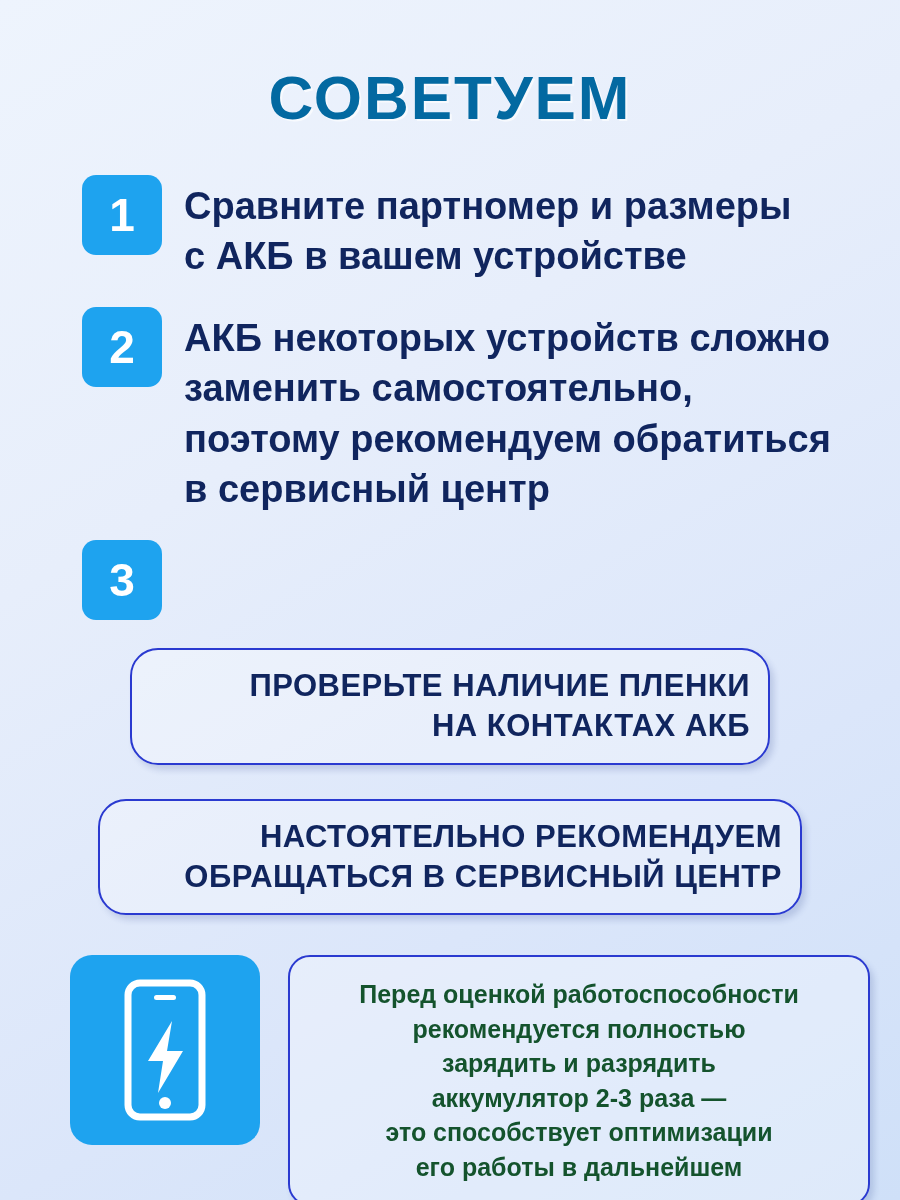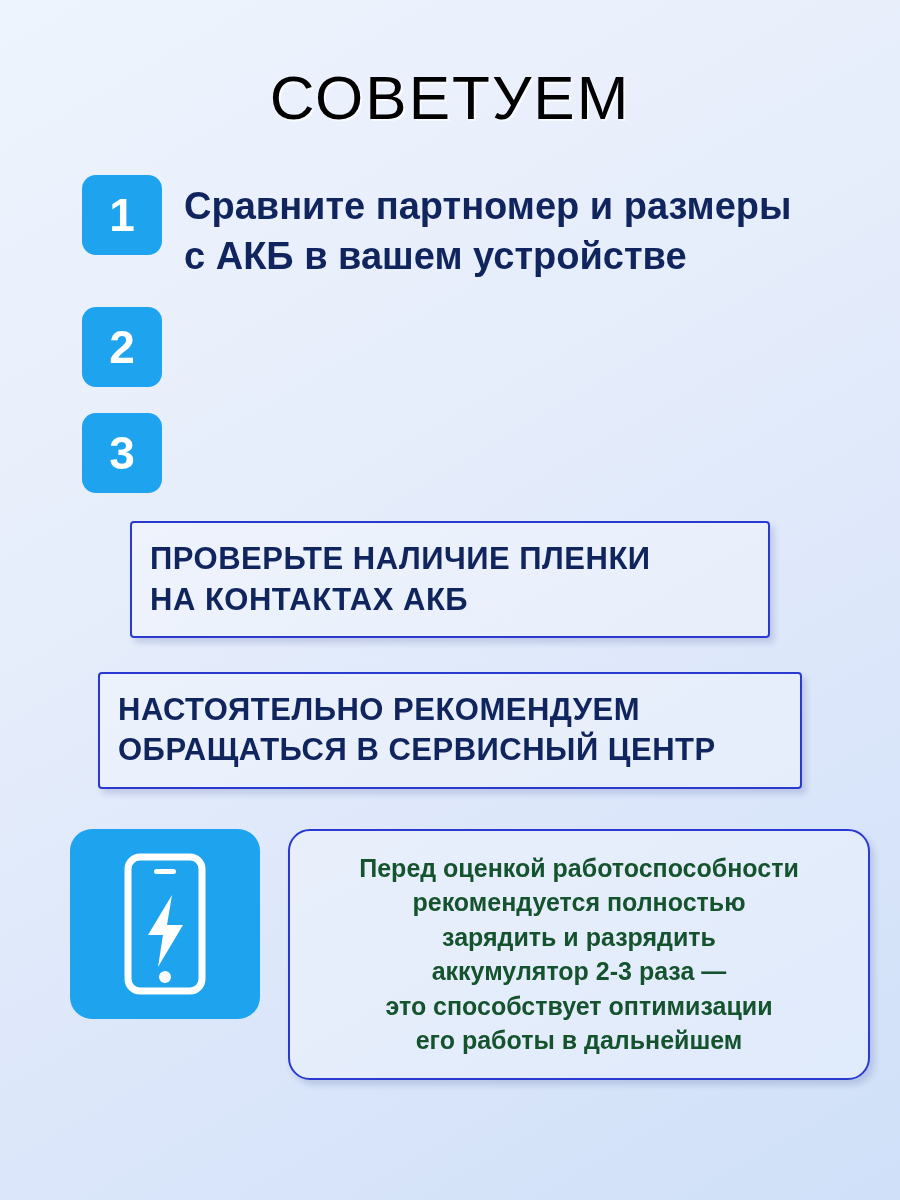--- a/index.html
+++ b/index.html
@@ -20,23 +20,23 @@
     height: 1200px;
     box-sizing: border-box;
     padding: 0;
     position: relative;
   }
 
   
   .title {
     text-align: center;
     font-size: 62px;
-    font-weight: normal;
+    font-weight: bold;
     letter-spacing: 2px;
-    color: #000000;
+    color: #0369a1;
     margin-top: 62px;
     text-shadow: 2px 2px 0 rgba(255,255,255,0.65);
   }
 
   
   .tips {
     margin-top: 42px;
     padding-left: 82px;
     padding-right: 40px;
   }
@@ -68,24 +68,24 @@
     white-space: pre-line;
   }
 
   
   .callouts {
     margin-top: 28px;
     padding: 0 30px;
   }
   .callout {
     border: 2px solid #2a3ad0;
-    border-radius: 4px;
+    border-radius: 28px;
     background: rgba(255,255,255,0.30);
     box-shadow: 4px 5px 6px rgba(40,60,140,0.18);
-    text-align: left;
+    text-align: right;
     color: #10255e;
     font-weight: bold;
     font-size: 31px;
     line-height: 1.3;
     padding: 16px 18px;
     white-space: pre-line;
     letter-spacing: 0.5px;
   }
   .callout-1 {
     margin: 0 100px 0 100px;
@@ -137,20 +137,24 @@
   <div class="tips">
 
     <div class="tip">
       <div class="badge">1</div>
       <div class="tip-text">Сравните партномер и размеры
 с АКБ в вашем устройстве</div>
     </div>
 
     <div class="tip">
       <div class="badge">2</div>
+      <div class="tip-text">АКБ некоторых устройств сложно
+заменить самостоятельно,
+поэтому рекомендуем обратиться
+в сервисный центр</div>
     </div>
 
     <div class="tip">
       <div class="badge">3</div>
     </div>
 
   </div>
 
   <div class="callouts">
     <div class="callout callout-1">ПРОВЕРЬТЕ НАЛИЧИЕ ПЛЕНКИ

